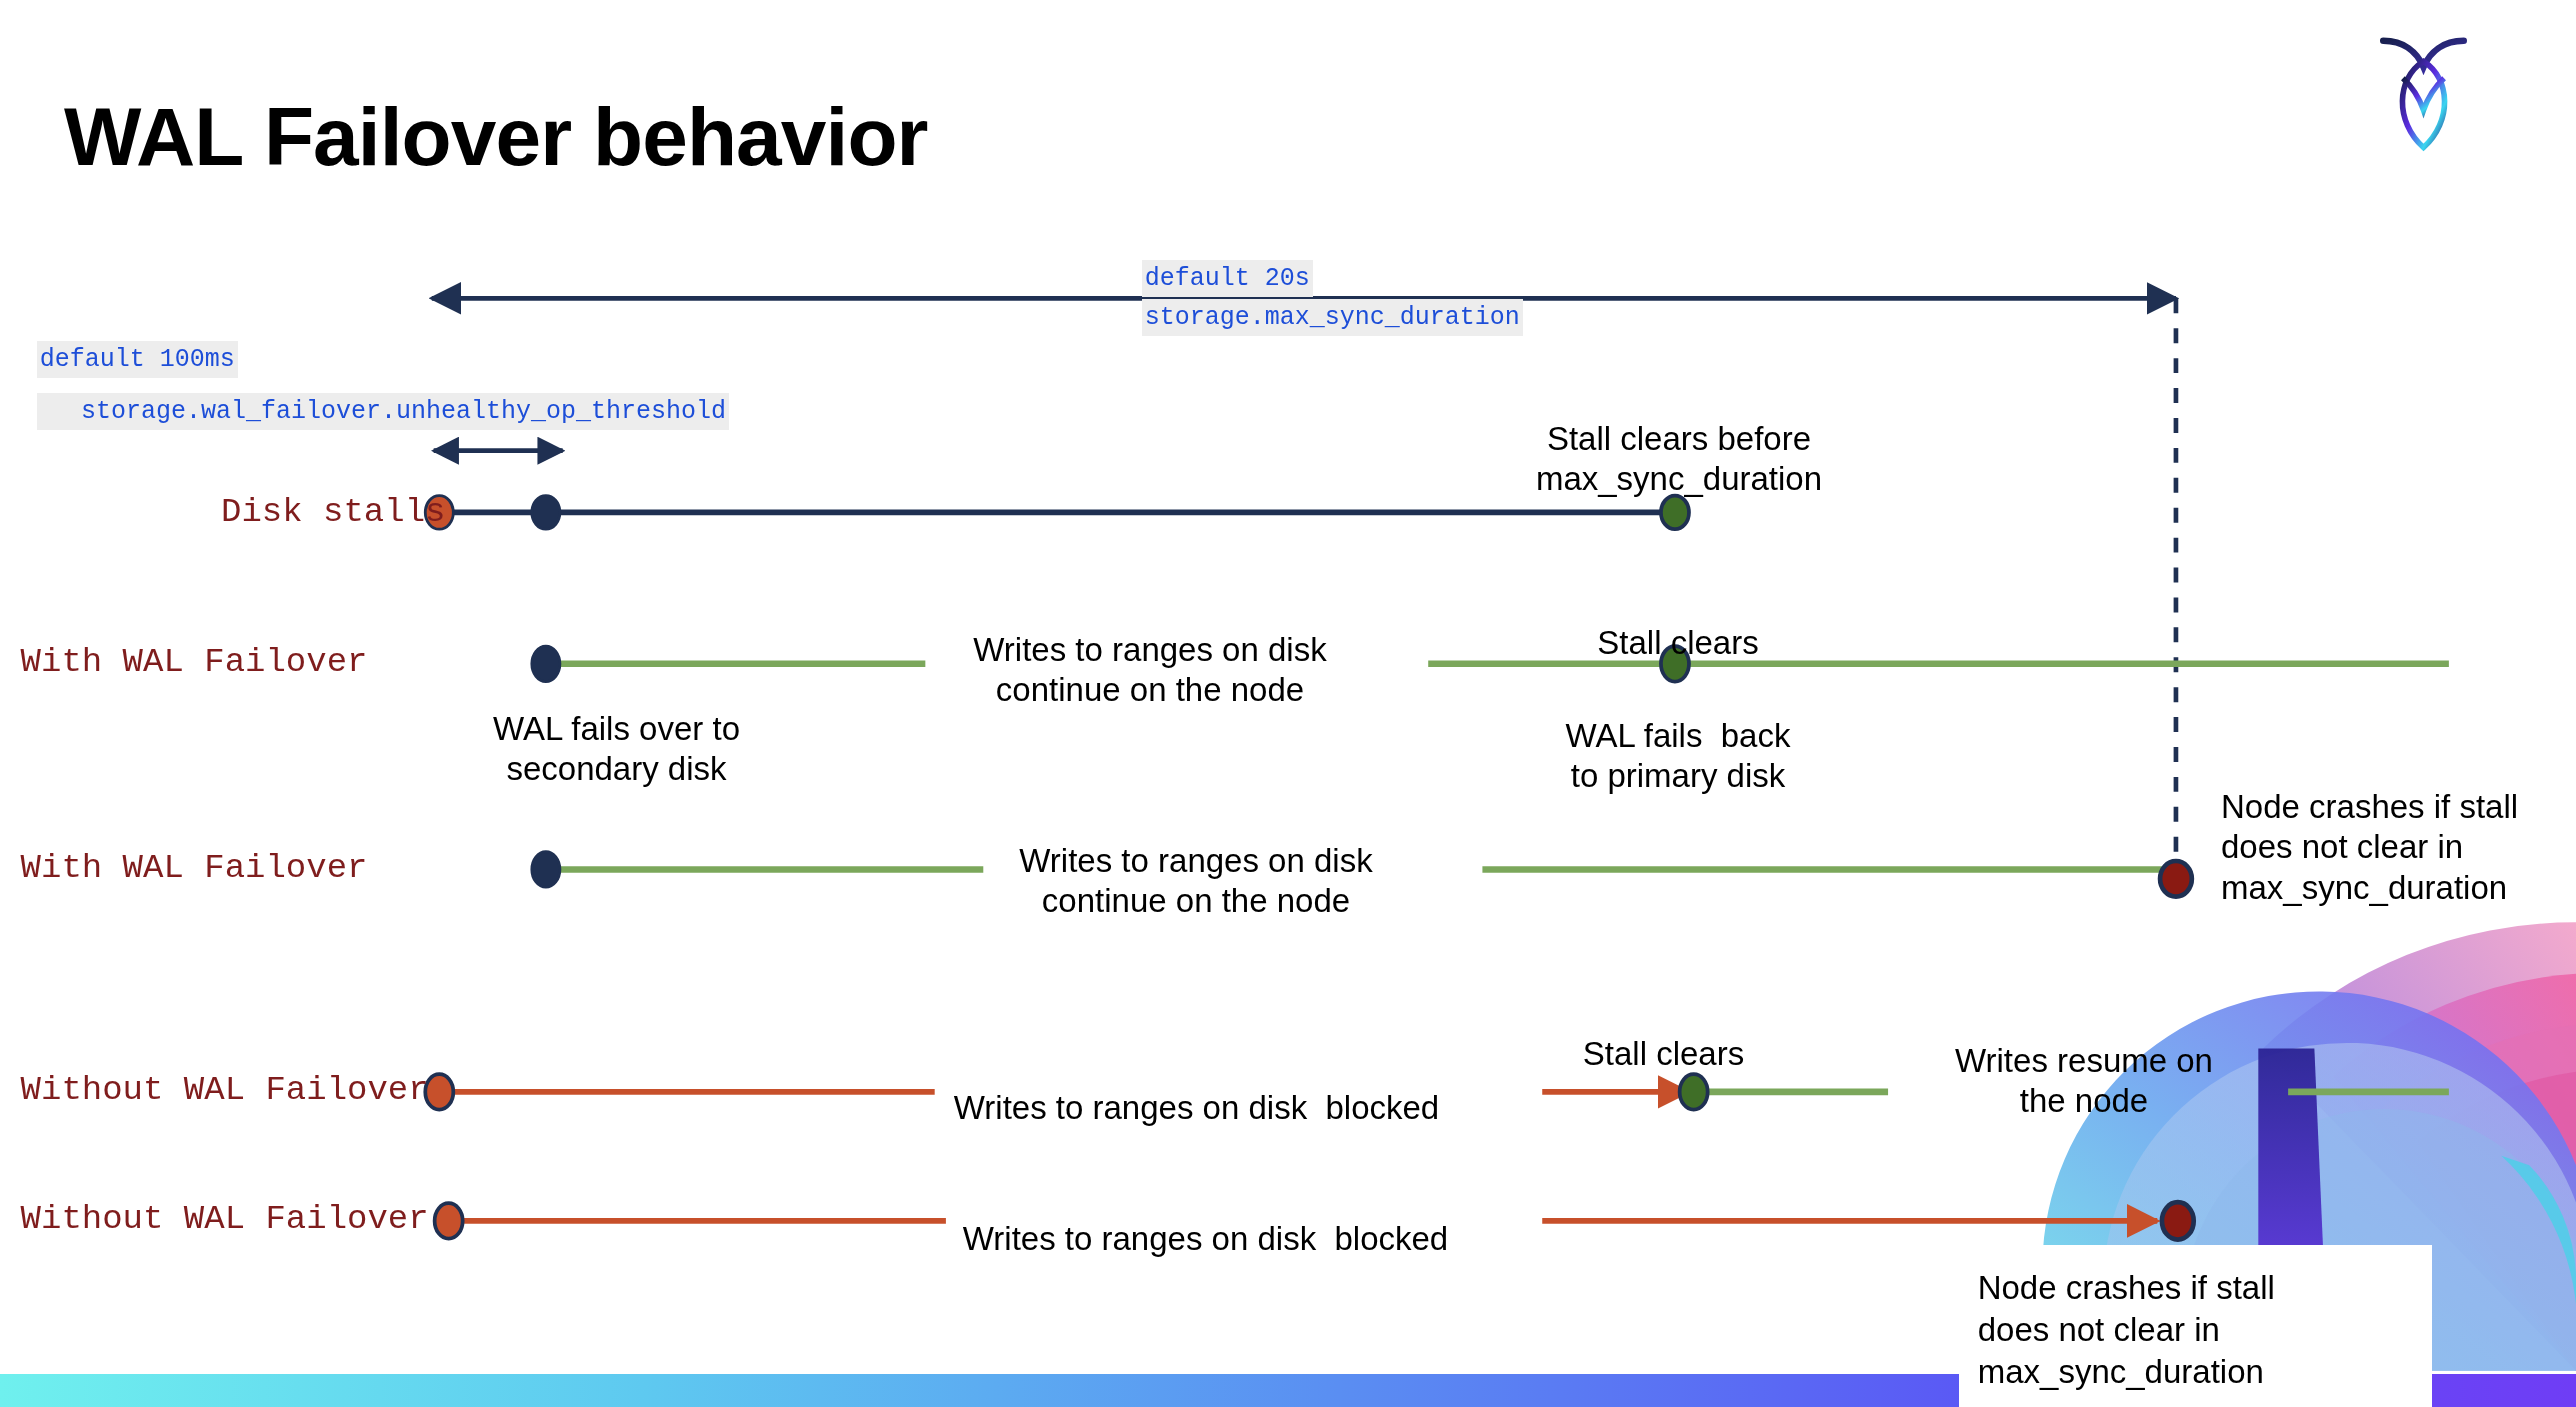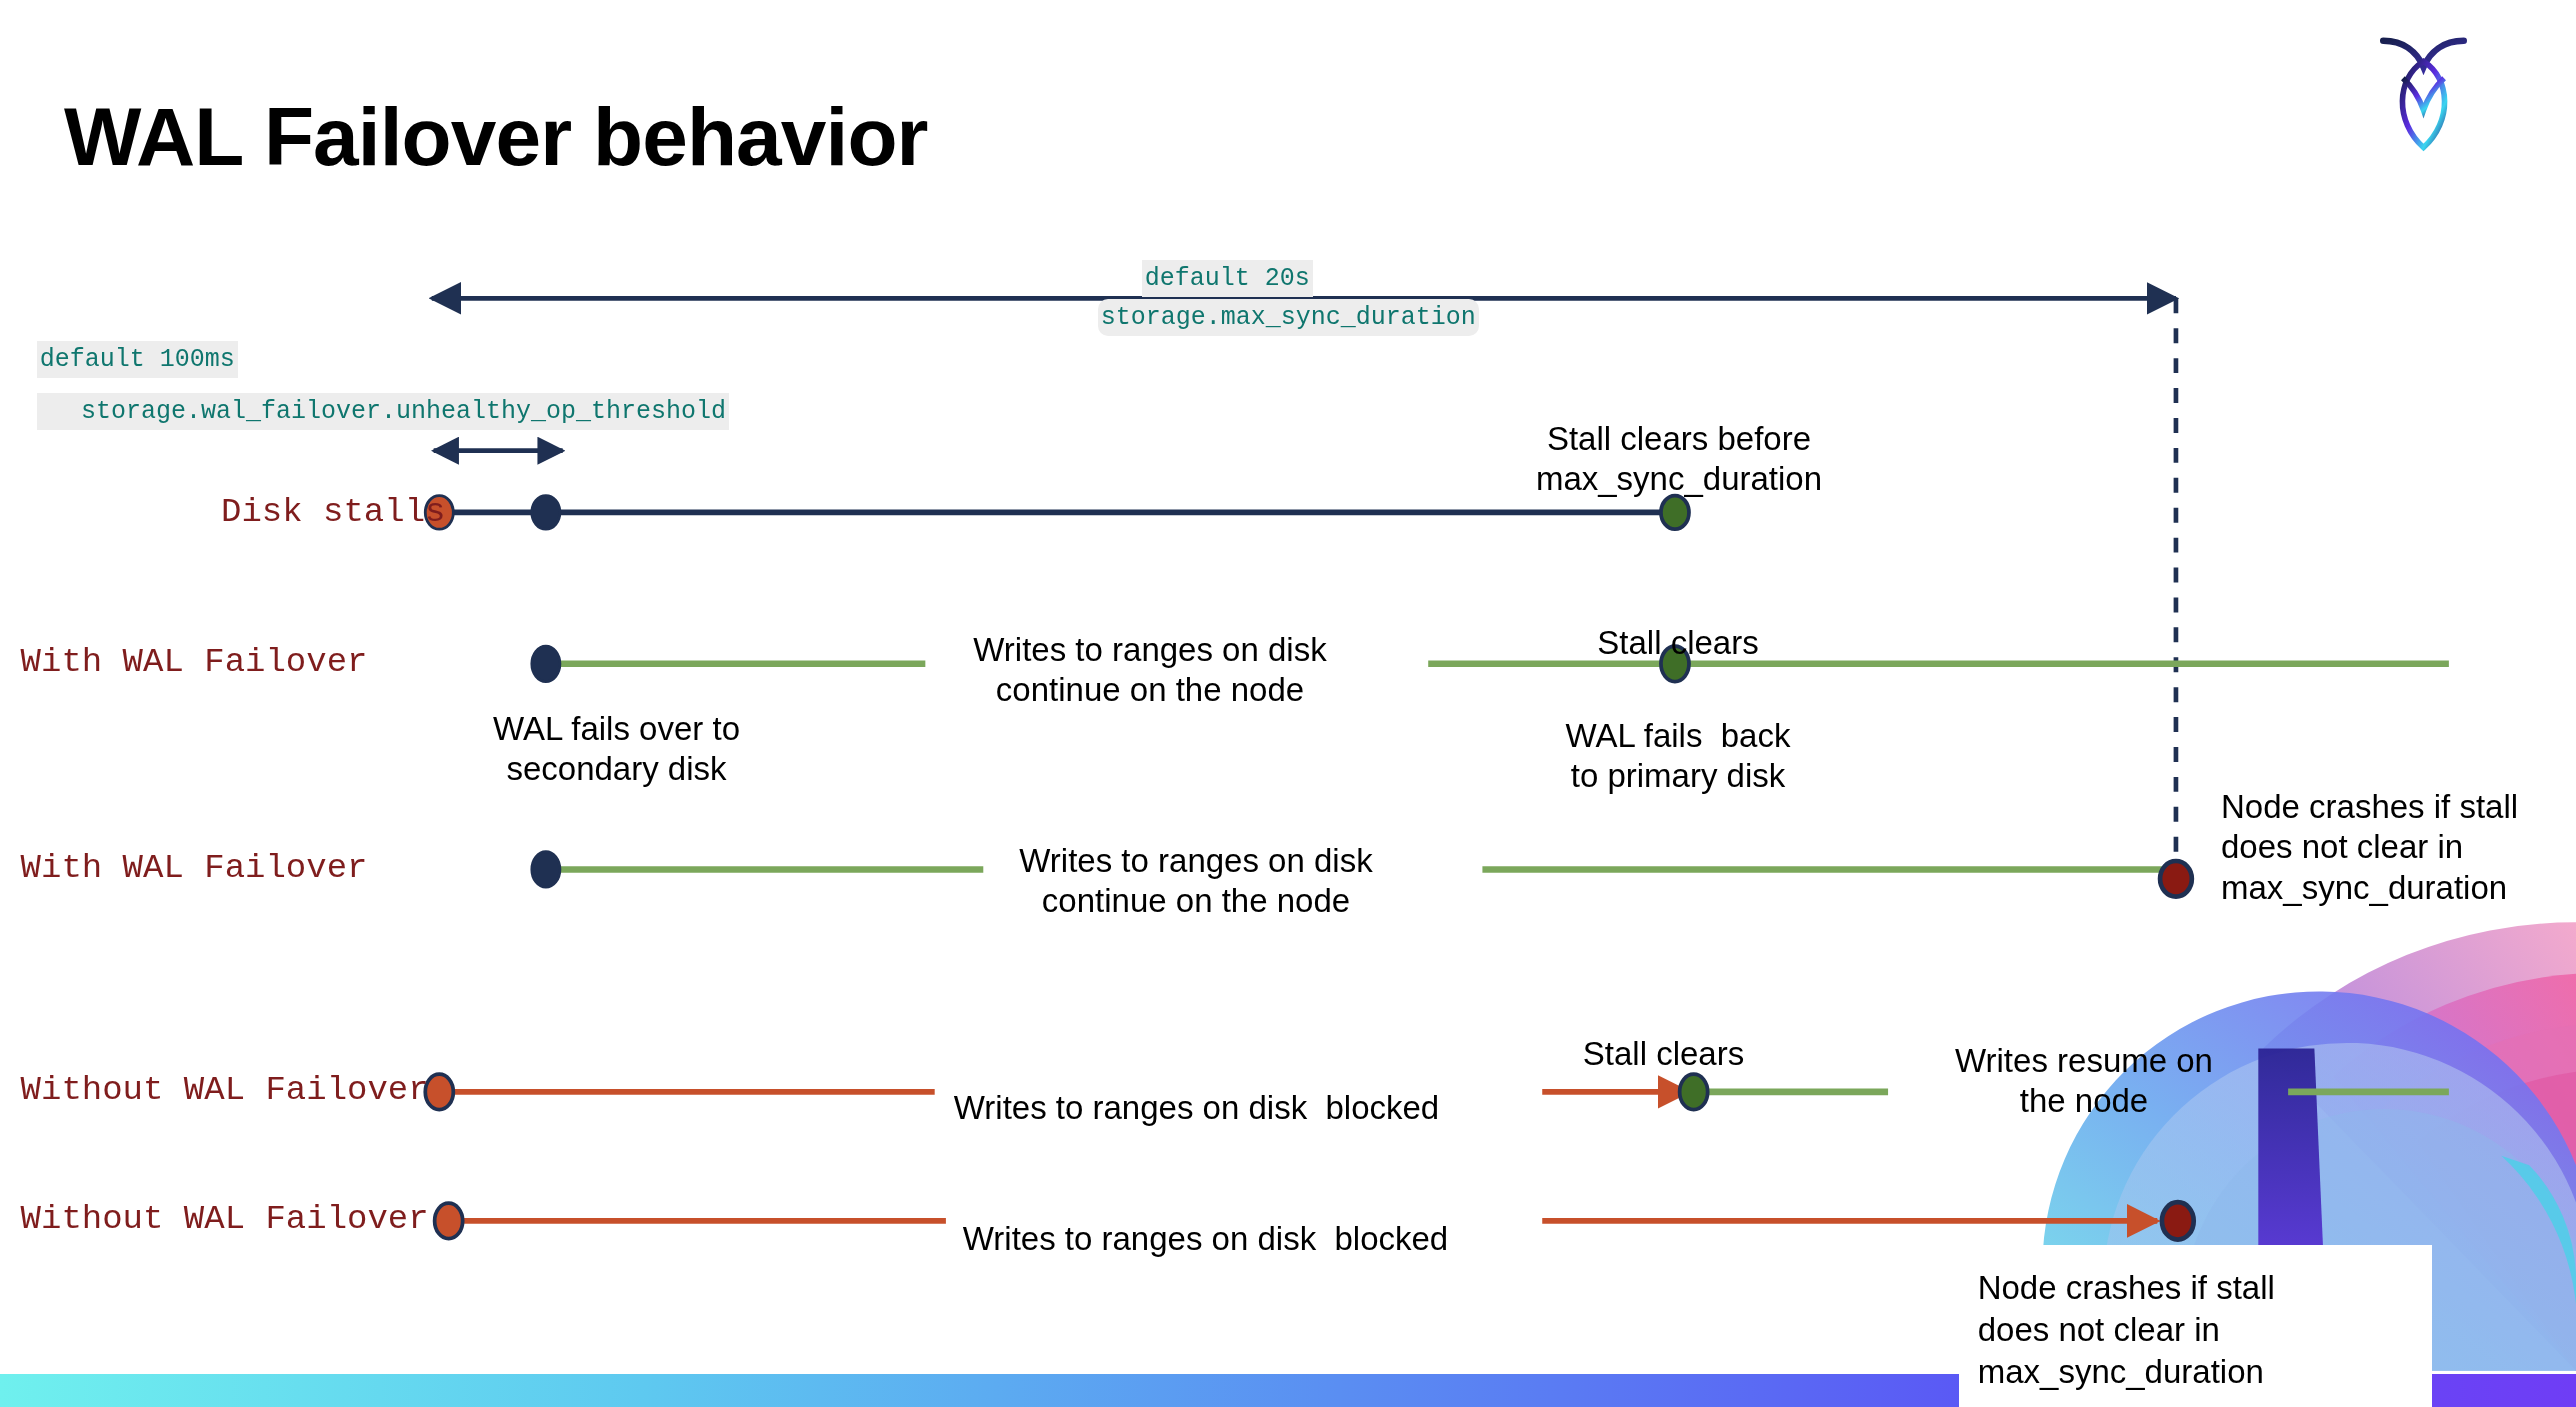--- a/index.html
+++ b/index.html
@@ -33,21 +33,21 @@
     background:linear-gradient(90deg,#6ff0ee 0%,#5ec9f0 25%,#5a8ef2 52%,#5a55f5 78%,#6f3df5 100%);
   }
 
   
   #diagram{position:absolute;left:0;top:0;width:2576px;height:1408px;}
 
   
   .chip{
     position:absolute;
     font-family:"Liberation Mono", monospace;
-    font-size:25px;color:#0f766e;background:#ededed;
+    font-size:25px;color:#1d4ed8;background:#ededed;
     white-space:pre;line-height:1.42;padding:0.9px 2.8px;
   }
 
   
   .lbl{
     position:absolute;color:#000;
     font-family:"Liberation Sans", sans-serif;
     font-size:33px;line-height:1.22;white-space:pre;
   }
   .lbl.c{text-align:center;margin-top:15px;}
@@ -179,21 +179,21 @@
     <ellipse cx="470" cy="1168" rx="15" ry="19" fill="#c7502b" stroke="#1f3052" stroke-width="4"></ellipse>
     <ellipse cx="1812" cy="1168" rx="15" ry="19" fill="#3f6e27" stroke="#1f3052" stroke-width="4"></ellipse>
 
     <line x1="480" y1="1306" x2="1012" y2="1306" stroke="#c7502b" stroke-width="6"></line>
     <line x1="1650" y1="1306" x2="2308" y2="1306" stroke="#c7502b" stroke-width="6" marker-end="url(#arrOrange)"></line>
     <ellipse cx="480" cy="1306" rx="15" ry="19" fill="#c7502b" stroke="#1f3052" stroke-width="4"></ellipse>
     <ellipse cx="2330" cy="1306" rx="17" ry="20" fill="#8a1a12" stroke="#1f3052" stroke-width="5"></ellipse>
   </svg>
 
   <div class="chip" style="left:1142px;top:260px;">default 20s</div>
-  <div class="chip" style="left:1098px;top:299px;border-radius:10px;">storage.max_sync_duration</div>
+  <div class="chip" style="left:1142px;top:299px;">storage.max_sync_duration</div>
 
   <div class="chip" style="left:37px;top:341px;">default 100ms</div>
   <div class="chip" style="left:37px;top:393px;padding-left:44px;">storage.wal_failover.unhealthy_op_threshold</div>
 
   <div class="rowlabel" style="left:221px;top:493px;">Disk stalls</div>
   <div class="rowlabel" style="left:20.6px;top:643px;">With WAL Failover</div>
   <div class="rowlabel" style="left:20.6px;top:849px;">With WAL Failover</div>
   <div class="rowlabel" style="left:20.6px;top:1071px;">Without WAL Failover</div>
   <div class="rowlabel" style="left:20.6px;top:1200px;">Without WAL Failover</div>
 

